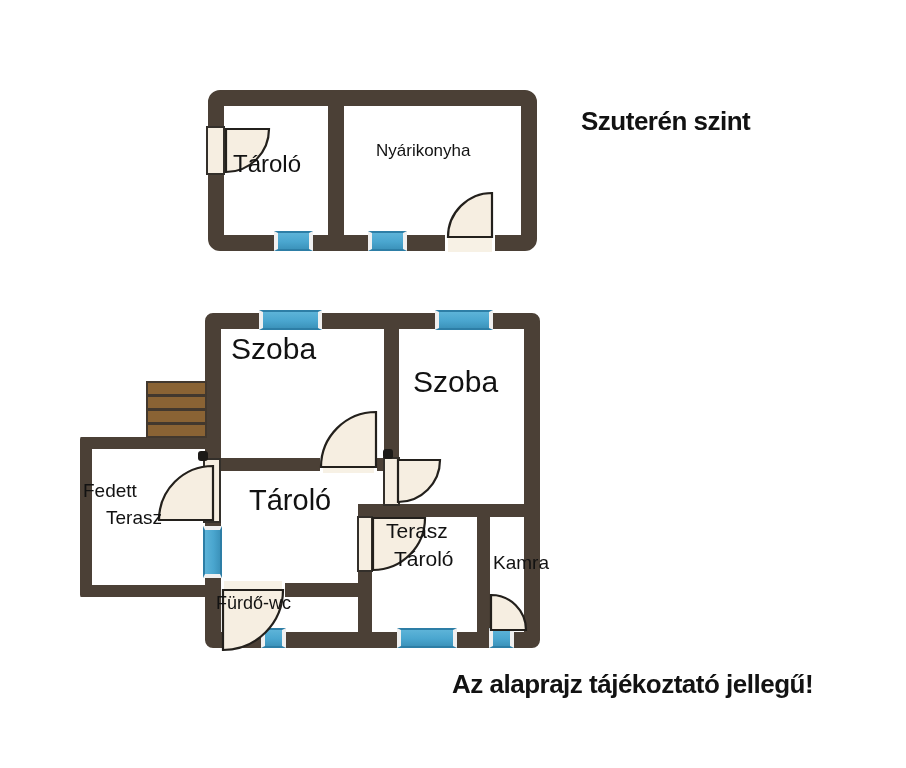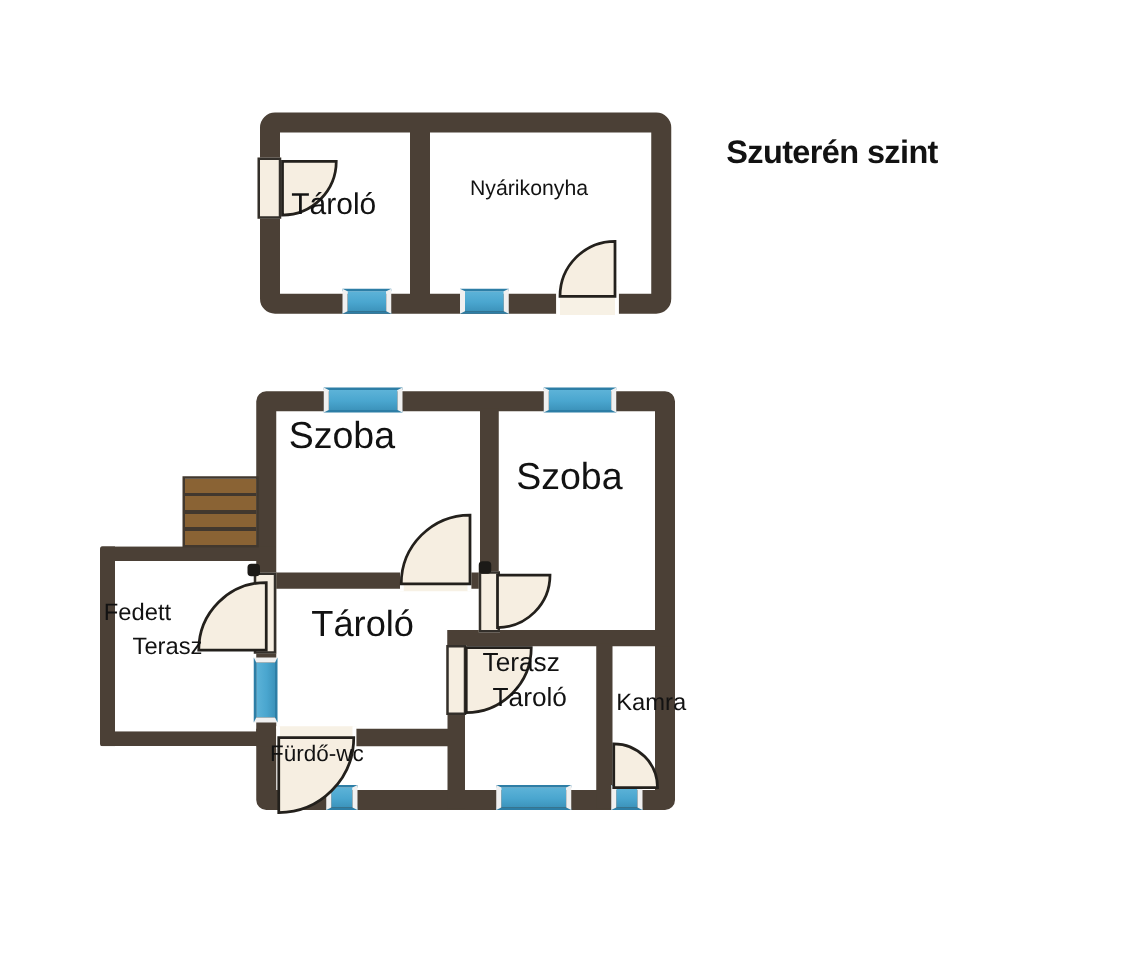--- a/index.html
+++ b/index.html
@@ -114,14 +114,15 @@
   <div class="room-label" style="left:413px;top:367px;font-size:30px;">Szoba</div>
   <div class="room-label" style="left:249px;top:486px;font-size:29px;">Tároló</div>
   <div class="room-label" style="left:83px;top:481px;font-size:19px;">Fedett</div>
   <div class="room-label" style="left:106px;top:508px;font-size:19px;">Terasz</div>
   <div class="room-label" style="left:386px;top:520px;font-size:21px;">Terasz</div>
   <div class="room-label" style="left:394px;top:548px;font-size:21px;">Tároló</div>
   <div class="room-label" style="left:479px;top:553px;font-size:19px;margin-left:14px;">Kamra</div>
   <div class="room-label" style="left:216px;top:594px;font-size:18px;">Fürdő-wc</div>
 
 
+  <div class="big-title" style="left:452px;top:671px;font-size:26px;">Az alaprajz tájékoztató jellegű!</div>
 
 </div>
 
 </body></html>

